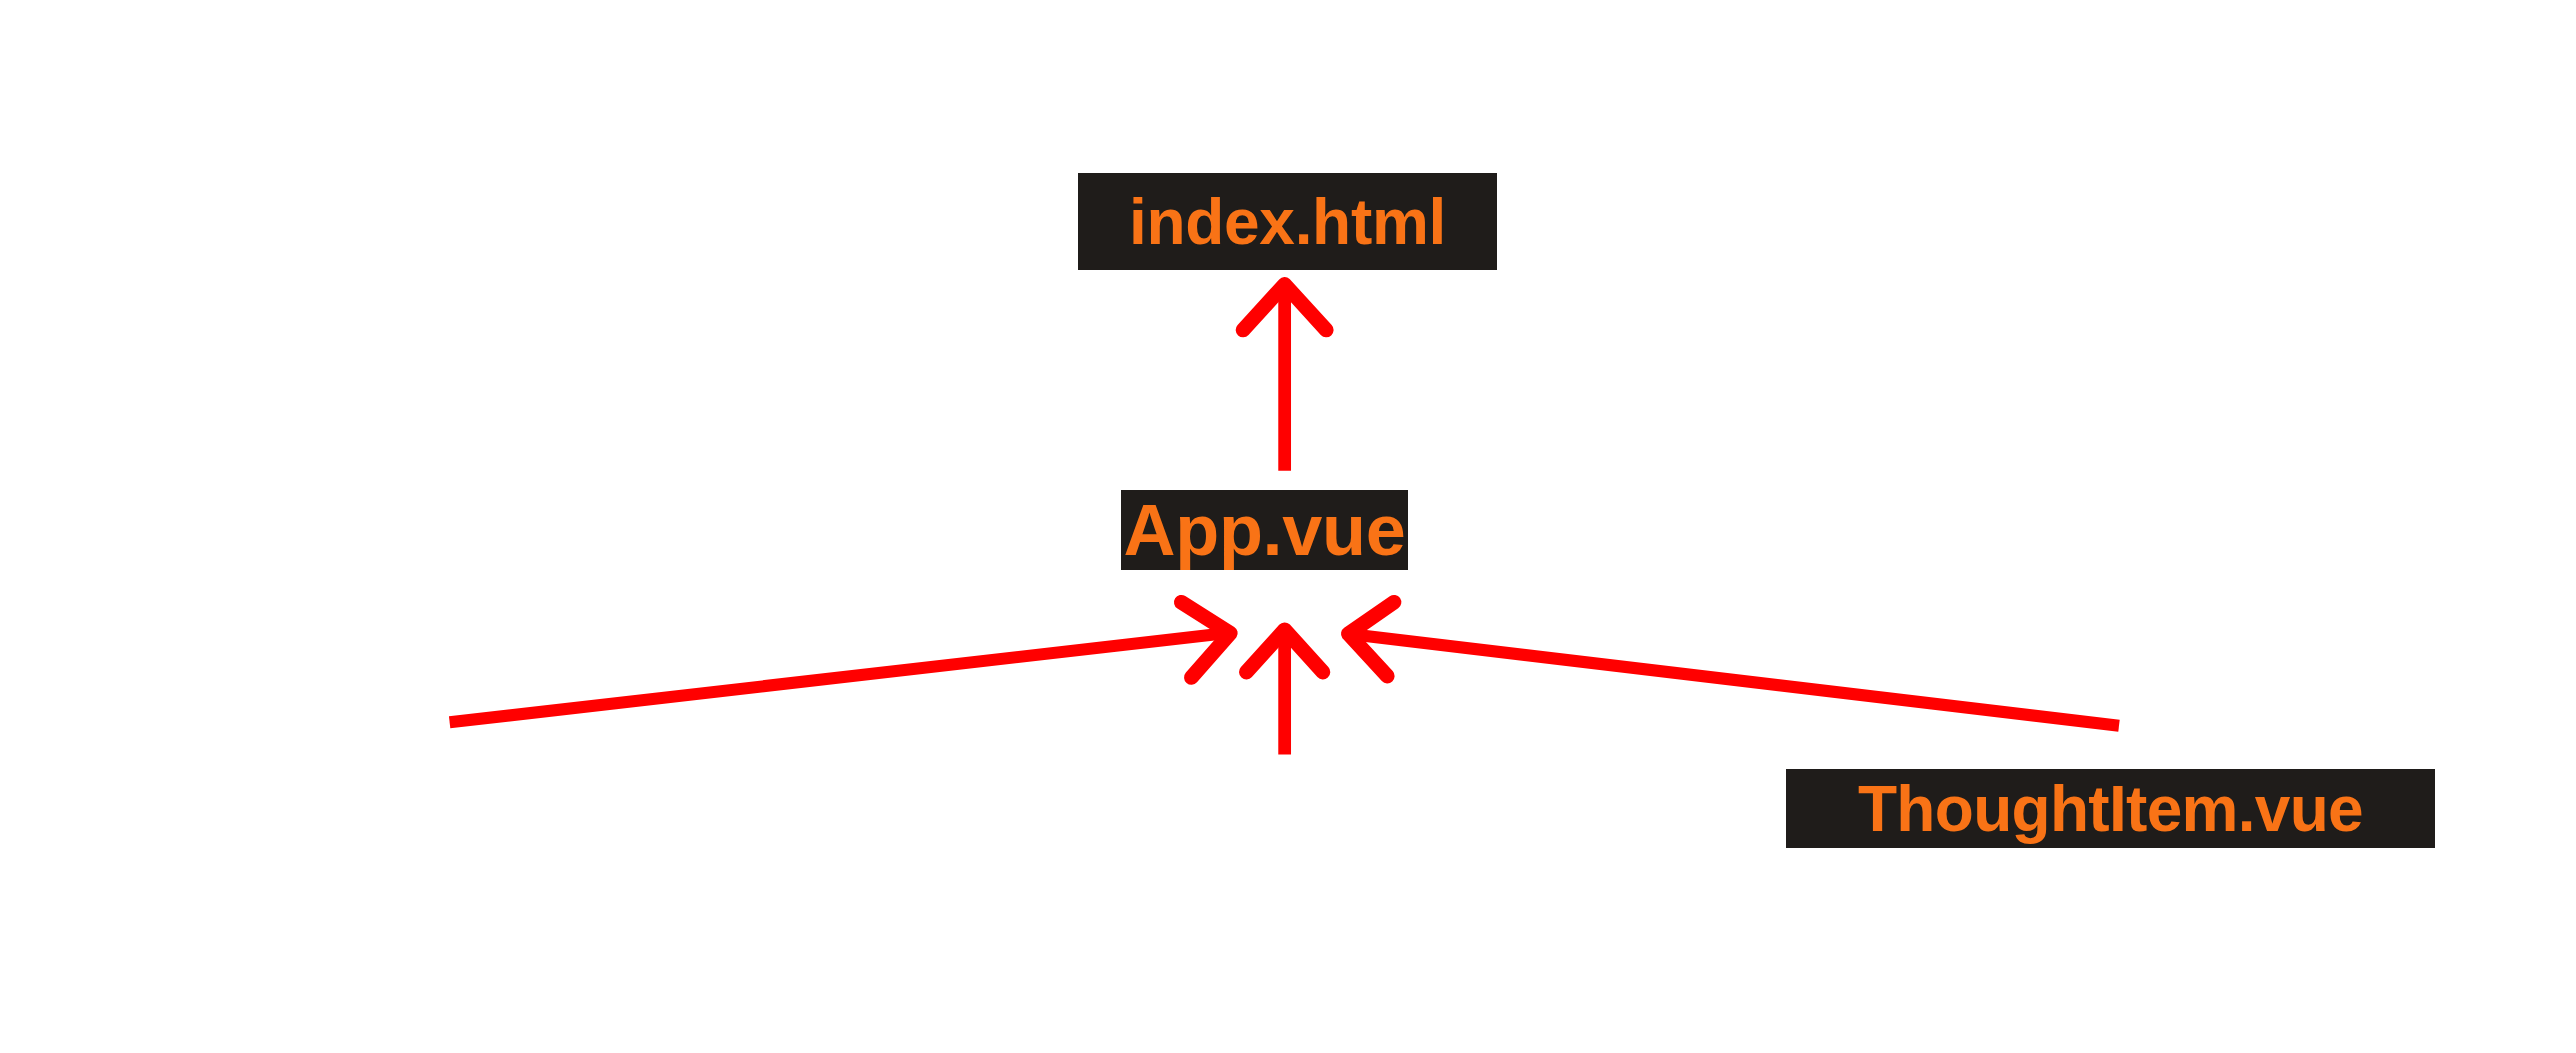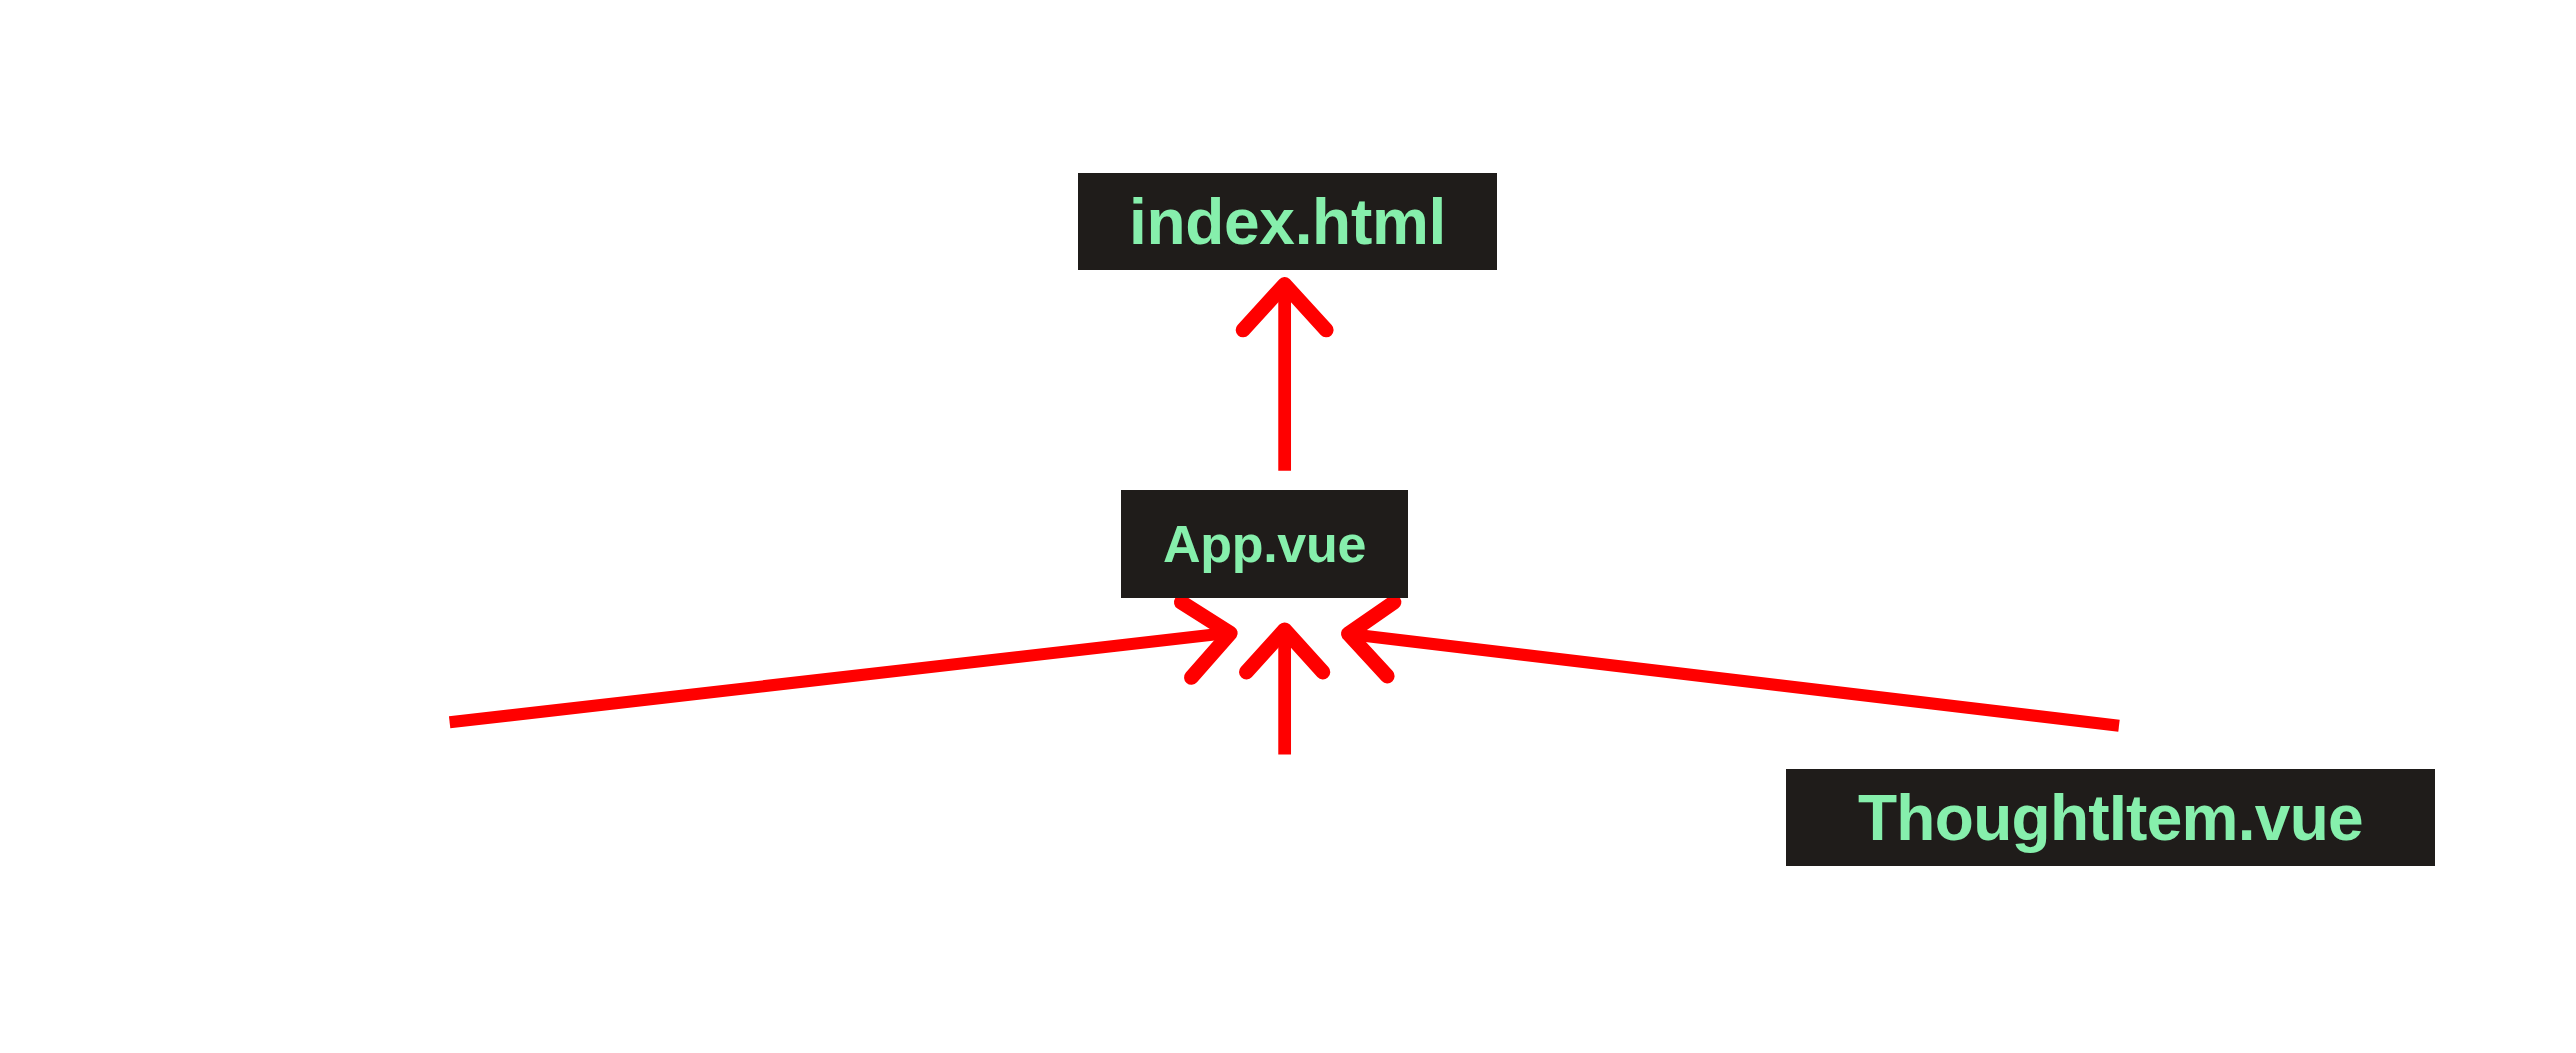--- a/index.html
+++ b/index.html
@@ -11,21 +11,21 @@
     position: relative;
     width: 2576px;
     height: 1053px;
     background: #ffffff;
     overflow: hidden;
     font-family: "Liberation Sans", sans-serif;
   }
   .node {
     position: absolute;
     background: #1f1c1a;
-    color: #86efac;
+    color: #f97316;
     display: flex;
     align-items: center;
     justify-content: center;
     font-weight: bold;
     line-height: 1;
     white-space: nowrap;
     letter-spacing: -0.3px;
     box-sizing: border-box;
   }
   
@@ -34,22 +34,22 @@
     top: 173px;
     width: 419px;
     height: 97px;
     font-size: 64px;
   }
   
   #node-app {
     left: 1121px;
     top: 490px;
     width: 287px;
-    height: 108px;
-    font-size: 52px;
+    height: 80px;
+    font-size: 72px;
   }
   
   #node-thoughtlist {
     left: 120px;
     top: 769px;
     width: 639px;
     height: 98px;
     font-size: 64px;
     letter-spacing: -0.7px;
   }
@@ -60,21 +60,21 @@
     width: 321px;
     height: 97px;
     font-size: 55px;
     letter-spacing: -0.7px;
   }
   
   #node-thoughtitem {
     left: 1786px;
     top: 769px;
     width: 649px;
-    height: 97px;
+    height: 79px;
     font-size: 64px;
     letter-spacing: -0.7px;
   }
   #edges {
     position: absolute;
     left: 0;
     top: 0;
     width: 2576px;
     height: 1053px;
   }

